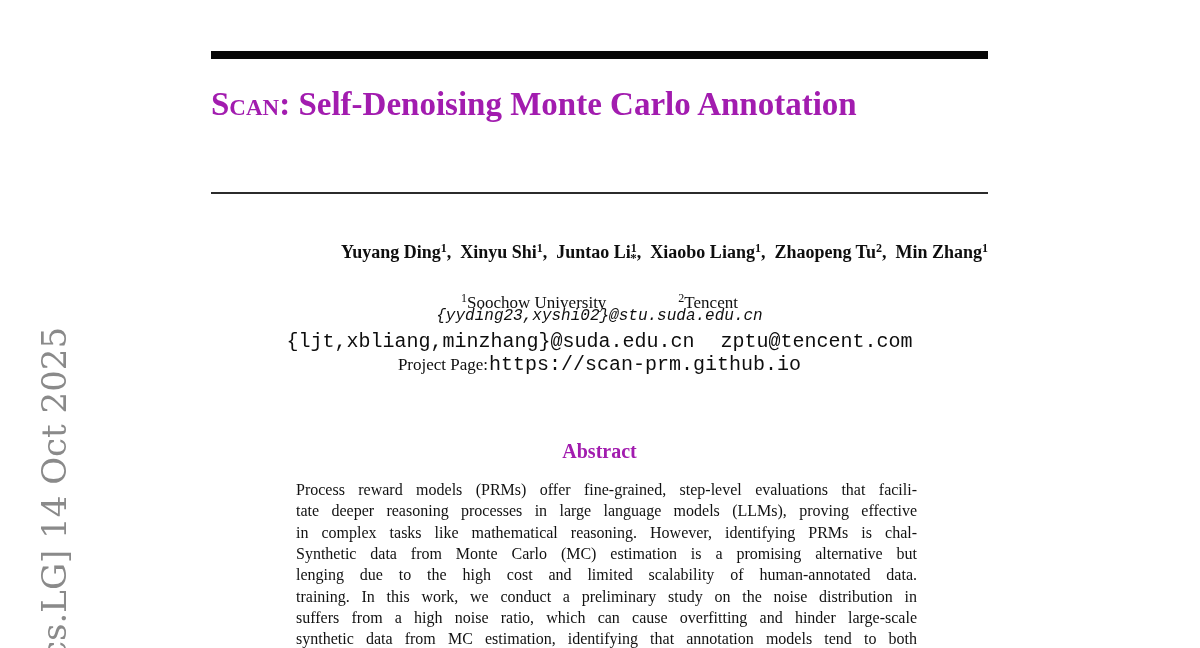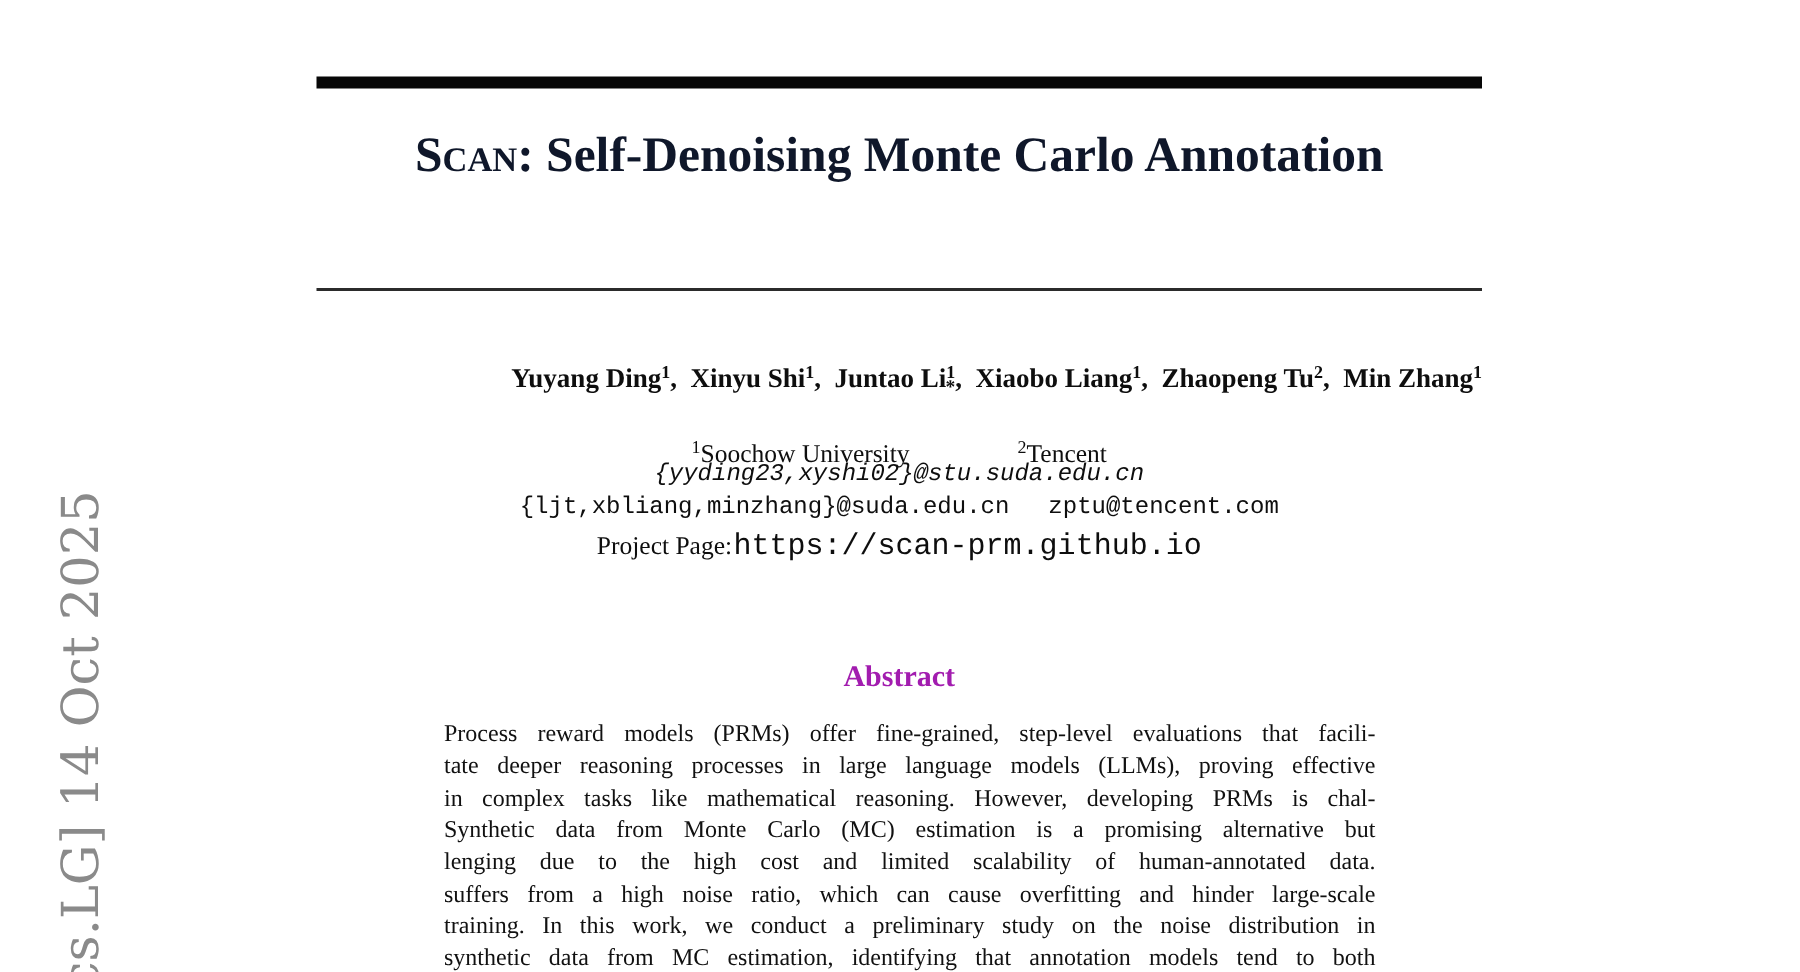--- a/index.html
+++ b/index.html
@@ -29,25 +29,24 @@
   }
 
   
   .page { position: absolute; left: 211px; top: 0; width: 777px; height: 648px; }
 
   .rule-thick { position: absolute; top: 51px; left: 0; width: 777px; height: 8px; background: #070707; }
   .rule-thin  { position: absolute; top: 192px; left: 0; width: 777px; height: 2px; background: #2b2b2b; }
 
   .title-block {
     position: absolute; top: 83px; left: 0; width: 777px;
-    text-align: center;
     font-weight: bold;
     font-size: 33px;
     line-height: 43px;
-    color: #0f172a;
+    color: #a21caf;
   }
   .smallcaps { font-variant: small-caps; }
 
   .authors {
     position: absolute; top: 242px; left: 0; width: 777px;
     text-align: right;
     font-weight: bold;
     font-size: 18px;
     white-space: nowrap;
   }
@@ -59,21 +58,21 @@
     position: absolute; top: 280px; left: 0; width: 777px;
     text-align: center;
     font-size: 17px;
     margin-top: 13px;
   }
   .affils sup { font-size: 12px; line-height: 0; vertical-align: 6px; }
   .affil-gap { margin-left: 72px; }
 
   .mono { font-family: "Liberation Mono", monospace; }
   .email-line1 { position: absolute; top: 307px; left: 0; width: 777px; text-align: center; font-size: 16px; font-style: italic; }
-  .email-line2 { position: absolute; top: 329px; left: 0; width: 777px; text-align: center; font-size: 16px; }
+  .email-line2 { position: absolute; top: 329px; left: 0; width: 777px; text-align: center; font-size: 20px; }
   .email-line2 .email-right { margin-left: 26px; }
 
   .project-line { position: absolute; top: 353px; left: 0; width: 777px; text-align: center; font-size: 17px; }
   .project-line .mono { font-size: 20px; }
   .project-label { margin-right: 1px; }
 
   .abs-heading {
     position: absolute; top: 440px; left: 0; width: 777px;
     text-align: center;
     font-weight: bold;
@@ -122,22 +121,22 @@
 
     <div class="project-line">
       <span class="project-label">Project Page:</span><span class="mono">https://scan-prm.github.io</span>
     </div>
 
     <div class="abs-heading">Abstract</div>
 
     <div class="abstract">
       <div class="abs-line">Process reward models (PRMs) offer fine-grained, step-level evaluations that facili-</div>
       <div class="abs-line">tate deeper reasoning processes in large language models (LLMs), proving effective</div>
-      <div class="abs-line">in complex tasks like mathematical reasoning. However, developing PRMs is chal-</div>
+      <div class="abs-line">in complex tasks like mathematical reasoning. However, identifying PRMs is chal-</div>
       <div class="abs-line">Synthetic data from Monte Carlo (MC) estimation is a promising alternative but</div>
       <div class="abs-line">lenging due to the high cost and limited scalability of human-annotated data.</div>
+      <div class="abs-line">training. In this work, we conduct a preliminary study on the noise distribution in</div>
       <div class="abs-line">suffers from a high noise ratio, which can cause overfitting and hinder large-scale</div>
-      <div class="abs-line">training. In this work, we conduct a preliminary study on the noise distribution in</div>
       <div class="abs-line">synthetic data from MC estimation, identifying that annotation models tend to both</div>
     </div>
 
   </div>
 </div>
 
 </body></html>

